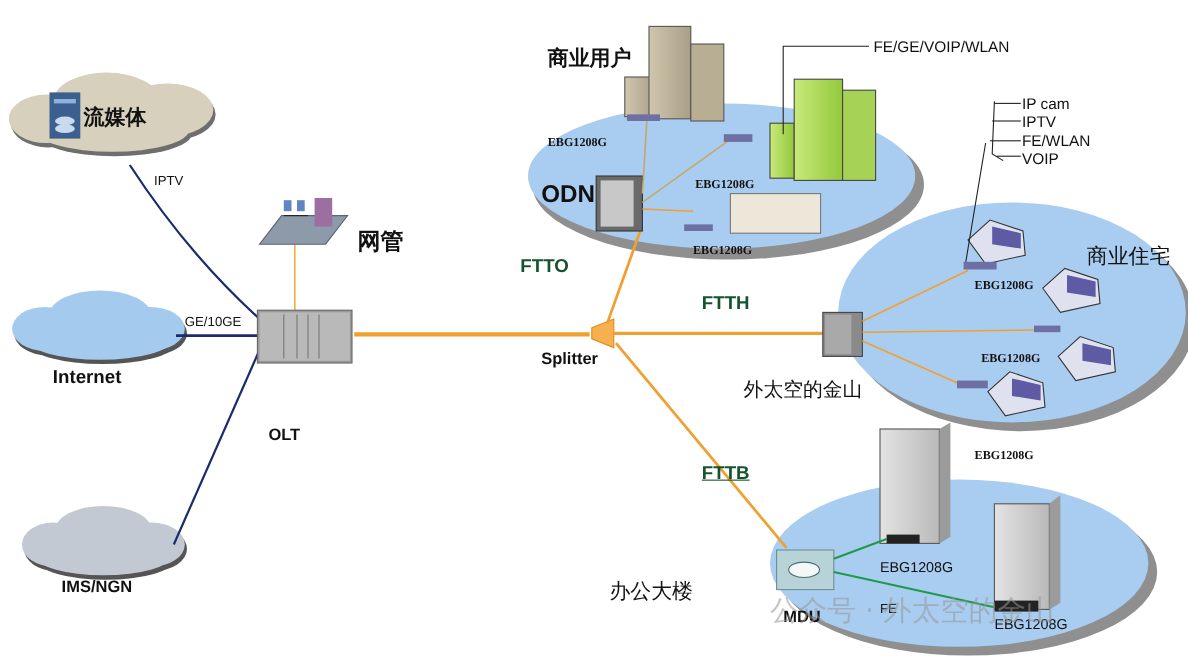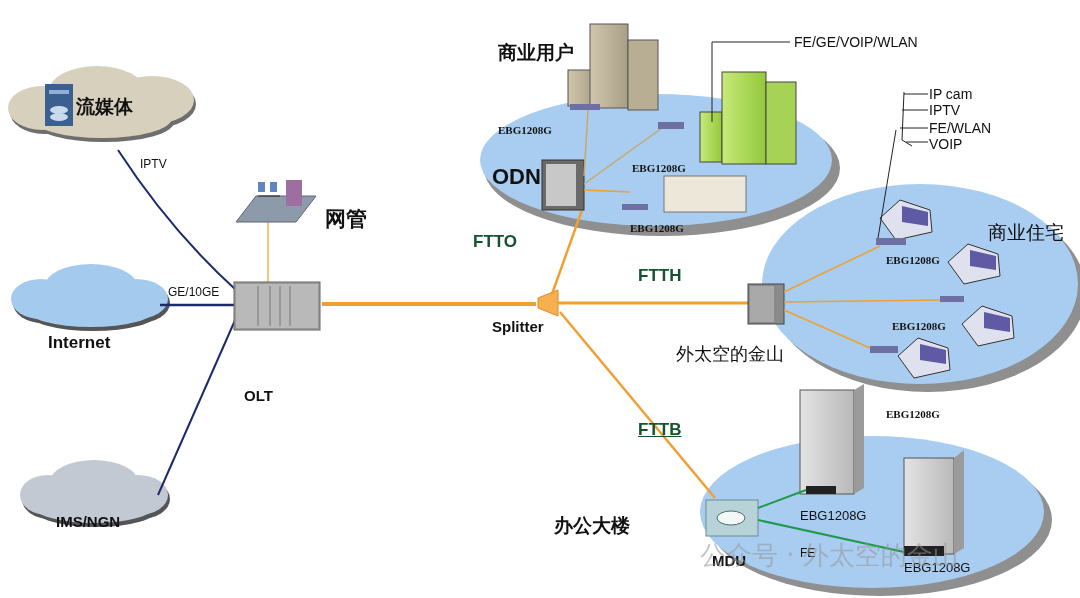--- a/index.html
+++ b/index.html
@@ -195,39 +195,39 @@
   <g>
     <rect x="706" y="500" width="52" height="36" fill="#b7d3d8" stroke="#6d8e95"></rect>
     <ellipse cx="731" cy="518" rx="14" ry="7" fill="#f3f7f8" stroke="#4b6b72"></ellipse>
   </g>
   <line x1="758" y1="508" x2="806" y2="490" stroke="#1f9a4a" stroke-width="2"></line>
   <line x1="758" y1="520" x2="904" y2="552" stroke="#1f9a4a" stroke-width="2"></line>
 </svg>
 
 <div class="lbl cn" style="left:76px;top:94px;">流媒体</div>
 <div class="lbl cloudtxt" style="left:48px;top:293px;">Internet</div>
-<div class="lbl cloudtxt" style="left:56px;top:473px;font-size:15px;">IMS/NGN</div>
+<div class="lbl cloudtxt" style="left:56px;top:485px;font-size:15px;">IMS/NGN</div>
 
 <div class="lbl small" style="left:140px;top:157px;">IPTV</div>
 <div class="lbl small" style="left:168px;top:285px;">GE/10GE</div>
 
 <div class="lbl cn" style="left:325px;top:205px;font-size:21px;">网管</div>
 <div class="lbl dev" style="left:244px;top:346px;margin-top:41px;">OLT</div>
 <div class="lbl dev" style="left:492px;top:318px;font-size:15px;">Splitter</div>
 <div class="lbl dev" style="left:492px;top:164px;font-size:22px;">ODN</div>
 <div class="lbl dev" style="left:712px;top:552px;">MDU</div>
 <div class="lbl cn" style="left:676px;top:342px;font-size:18px;font-weight:normal;">外太空的金山</div>
 
 <div class="lbl ftt" style="left:473px;top:232px;">FTTO</div>
 <div class="lbl ftt" style="left:638px;top:266px;">FTTH</div>
 <div class="lbl ftt" style="left:638px;top:420px;text-decoration:underline;">FTTB</div>
 
 <div class="lbl cn" style="left:498px;top:40px;">商业用户</div>
 <div class="lbl cn" style="left:988px;top:220px;font-weight:normal;">商业住宅</div>
-<div class="lbl cn" style="left:554px;top:513px;font-weight:bold;">办公大楼</div>
+<div class="lbl cn" style="left:554px;top:525px;font-weight:normal;">办公大楼</div>
 
 <div class="lbl svc" style="left:794px;top:34px;">FE/GE/VOIP/WLAN</div>
 <div class="lbl svc" style="left:929px;top:86px;">IP cam</div>
 <div class="lbl svc" style="left:929px;top:102px;">IPTV</div>
 <div class="lbl svc" style="left:929px;top:120px;">FE/WLAN</div>
 <div class="lbl svc" style="left:929px;top:136px;">VOIP</div>
 
 <div class="lbl ebg" style="left:498px;top:124px;">EBG1208G</div>
 <div class="lbl ebg" style="left:632px;top:162px;">EBG1208G</div>
 <div class="lbl ebg" style="left:630px;top:222px;">EBG1208G</div>

